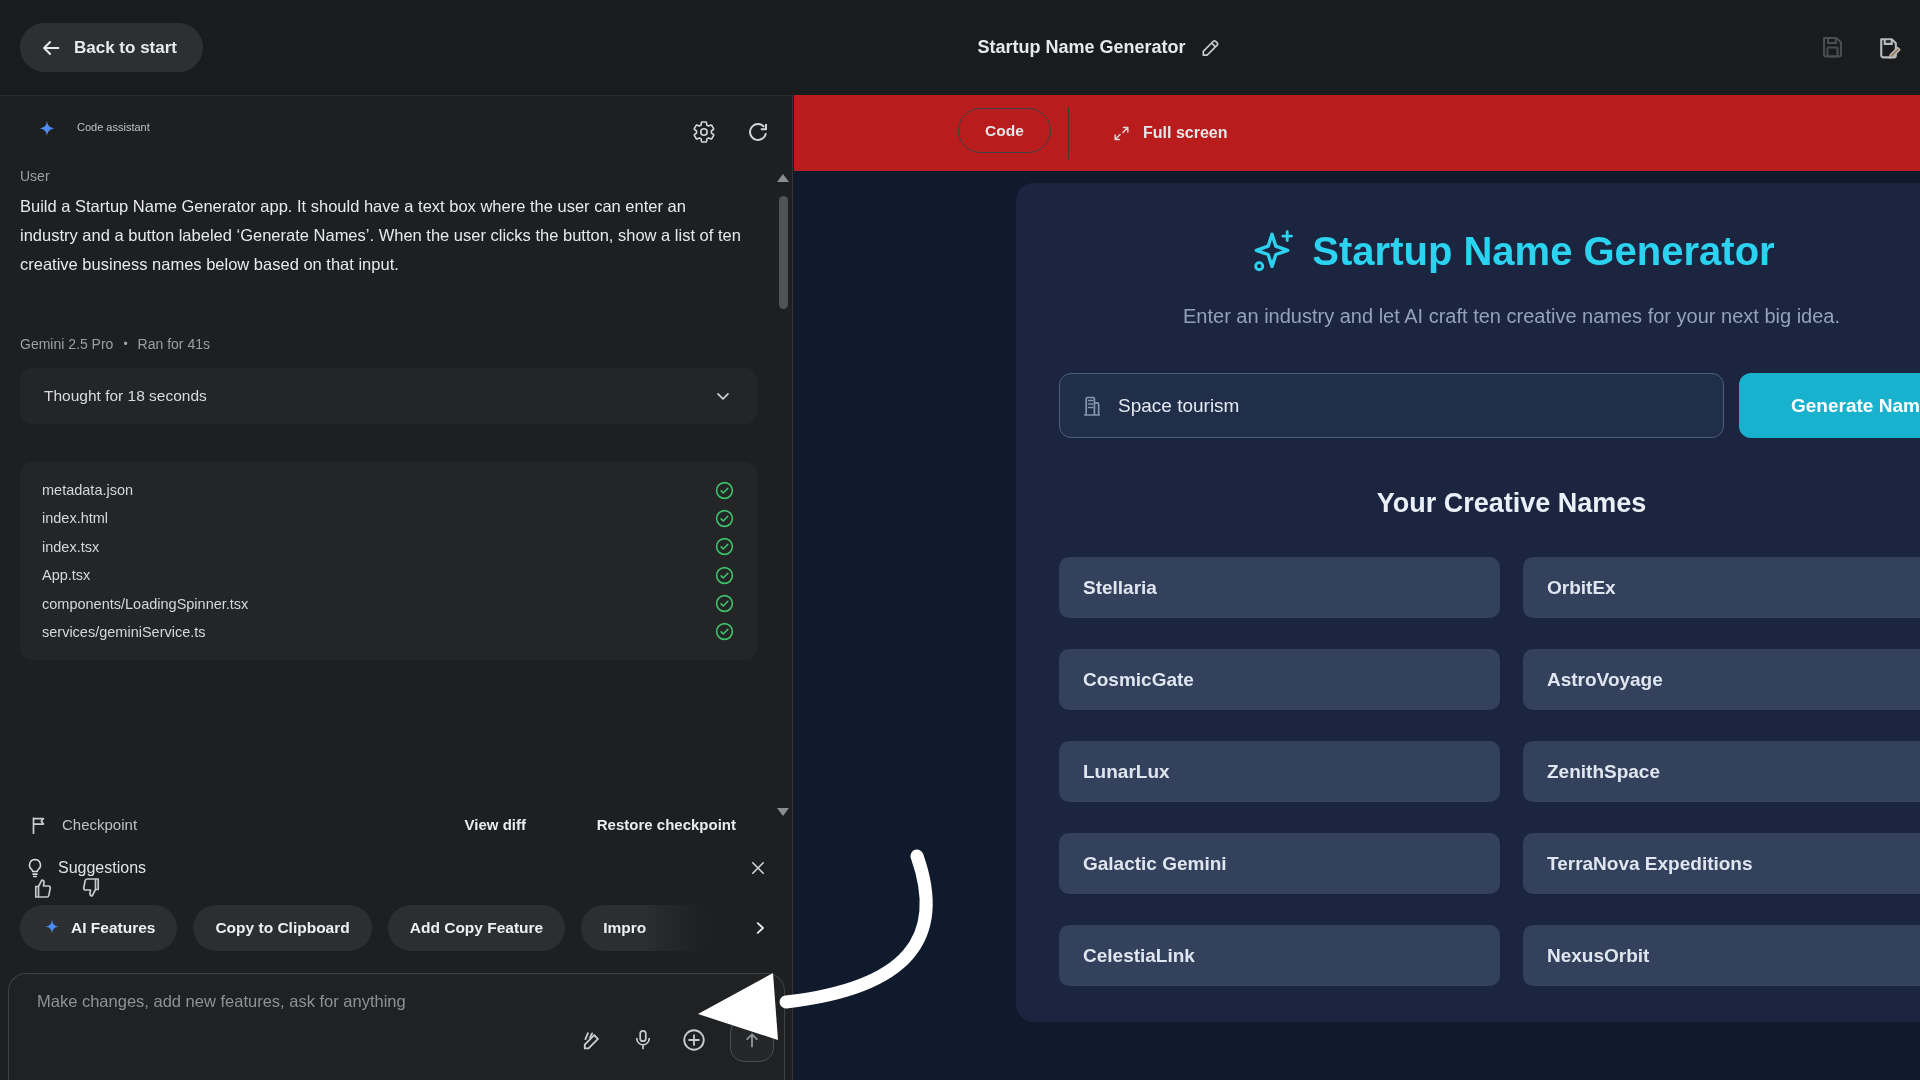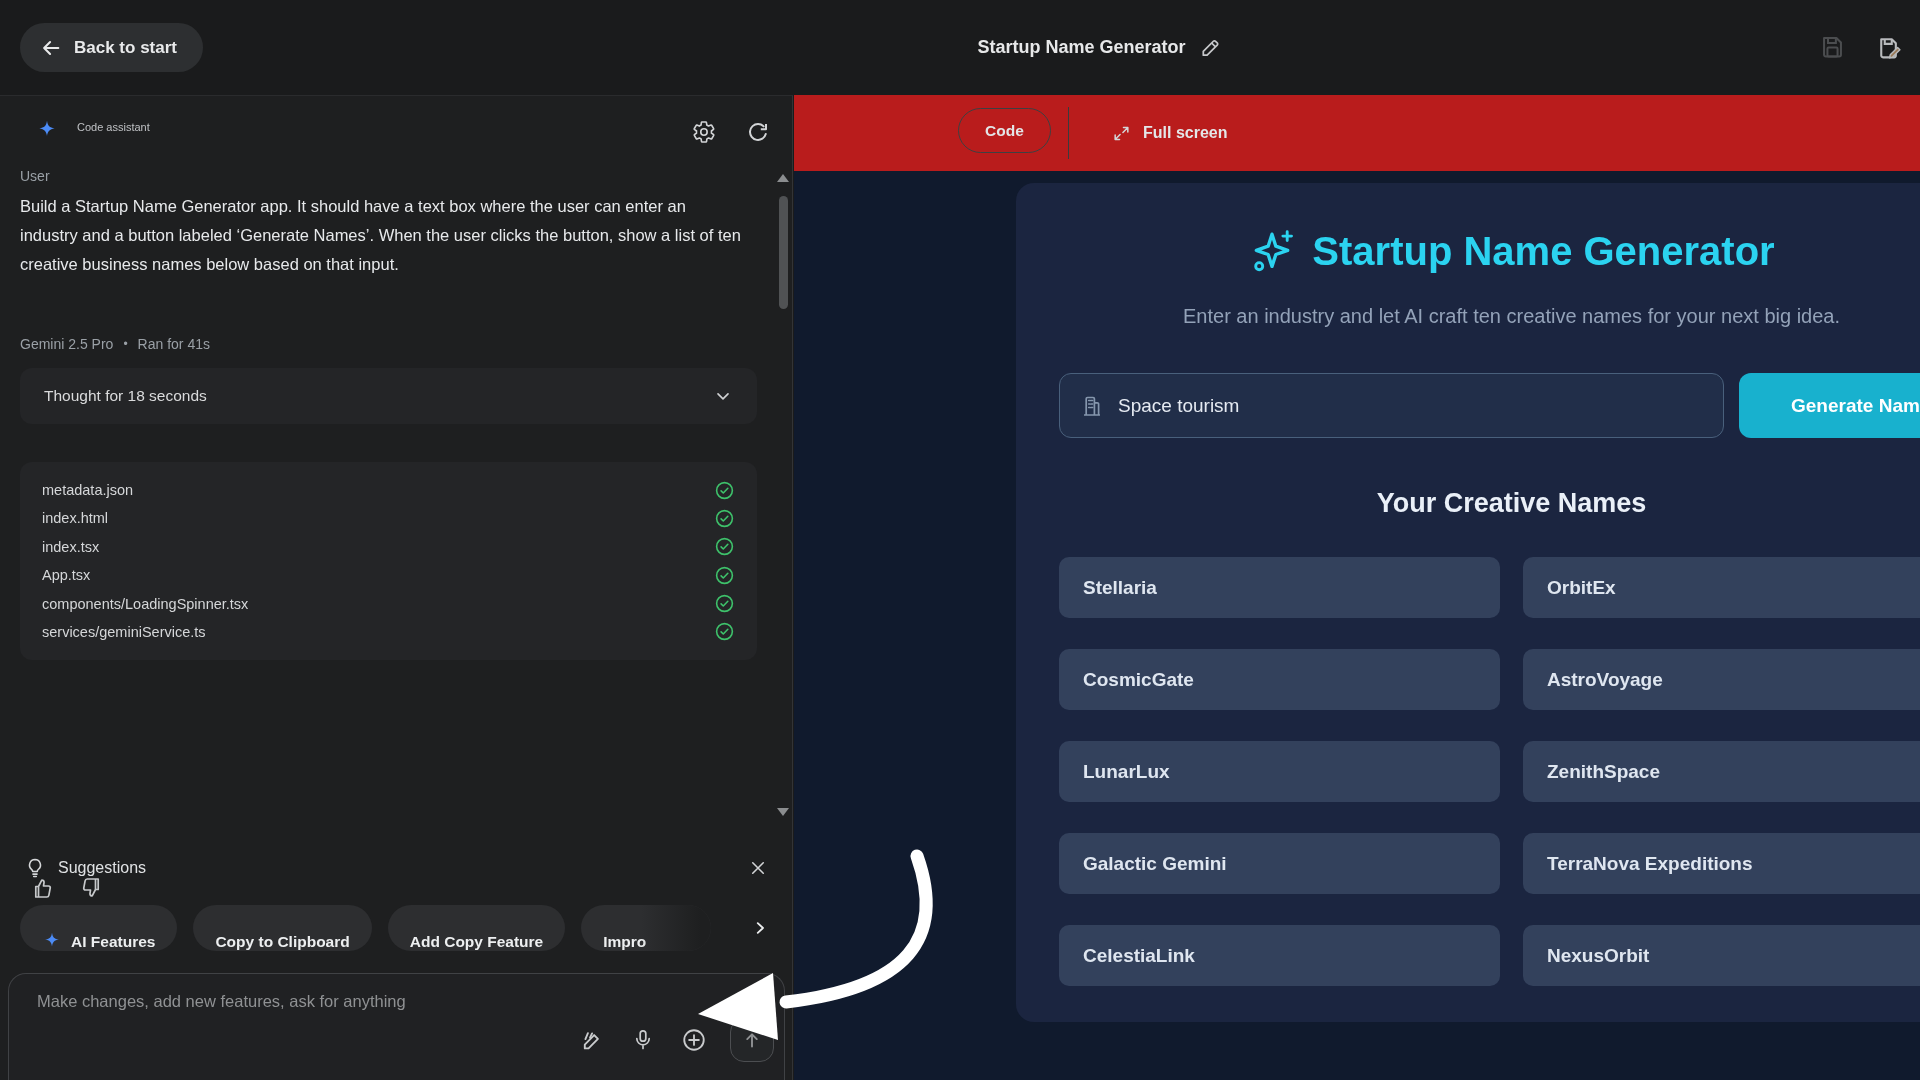--- a/index.html
+++ b/index.html
@@ -50,21 +50,21 @@
   .cp-link.rc { right:56px; }
 
   .fb-row { position:absolute; left:30px; top:779px; display:flex; gap:22px; }
   .fb-btn { width:26px; height:26px; cursor:pointer; display:flex; align-items:center; justify-content:center; }
 
   .sug-header { position:absolute; left:24px; right:20px; top:754px; height:36px; display:flex; align-items:center; }
   .sug-header .st { margin-left:12px; font-size:16px; color:#e0e2e4; }
   .sug-close { margin-left:auto; cursor:pointer; width:28px; height:28px; display:flex; align-items:center; justify-content:center; }
 
   .chips-row { position:absolute; left:20px; top:809px; width:773px; height:46px; display:flex; gap:16px; overflow:hidden; }
-  .chip { height:46px; border-radius:23px; background:#2d2e30; padding:0 22px; display:flex; align-items:flex-end; gap:9px;
+  .chip { height:46px; border-radius:23px; background:#2d2e30; padding:0 22px; display:flex; align-items:center; gap:9px;
           font-size:15.5px; font-weight:700; color:#edeff0; white-space:nowrap; cursor:pointer; flex:0 0 auto; }
   .chip--truncated { width:130px; overflow:hidden; position:relative; padding-right:0; }
   .chip--truncated::after { content:""; position:absolute; right:0; top:0; bottom:0; width:70px;
           background:linear-gradient(to right, rgba(30,31,32,0), #1e1f20 85%); }
   .chips-more { position:absolute; left:746px; top:818px; width:28px; height:28px; display:flex; align-items:center; justify-content:center; cursor:pointer; z-index:3; }
 
   .prompt-box { position:absolute; left:8px; top:877px; width:777px; height:215px; background:#202123;
                 border:1px solid #404245; border-bottom:none; border-radius:18px 18px 0 0; }
   .prompt-input { position:absolute; left:28px; top:18px; width:560px; height:60px; background:transparent; border:none; outline:none;
                 resize:none; font-family:"Liberation Sans", sans-serif; font-size:16.5px; color:#e7e9eb; }
@@ -251,20 +251,30 @@
     <span class="fn">services/geminiService.ts</span>
     <span class="icon">
       <svg class="s" width="21" height="21" viewBox="0 0 24 24">
               <circle cx="12" cy="12" r="9" fill="none" stroke="#3ec26b" stroke-width="1.8"></circle>
               <path d="M8.1 12.4l2.5 2.5 5.2-5.4" fill="none" stroke="#3ec26b" stroke-width="1.8" stroke-linecap="round" stroke-linejoin="round"></path>
             </svg>
     </span>
   </div>
 </div>
 
+    <div class="cp-row">
+      <span class="flag icon">
+        <svg class="s" width="22" height="22" viewBox="0 0 24 24">
+            <path d="M6 21V4.6M6 5h10.8l-2.3 3 2.3 3H6" fill="none" stroke="#c9cbcd" stroke-width="1.9" stroke-linecap="round" stroke-linejoin="round"></path>
+          </svg>
+      </span>
+      <span class="cp-lbl">Checkpoint</span>
+      <span class="cp-link vd">View diff</span>
+      <span class="cp-link rc">Restore checkpoint</span>
+    </div>
 
     <div class="fb-row">
       <span class="fb-btn">
         <svg class="s" width="24" height="24" viewBox="0 0 24 24">
             <path d="M7.5 10.5V21H4.8V10.5h2.7zm0 0 3.3-6.4c1.25 0 2.25 1 2.25 2.25L12.5 10h5.1c1.05 0 1.85.95 1.65 1.95l-1.35 7.1c-.2.95-1 1.95-2.05 1.95H7.5" fill="none" stroke="#c6c8ca" stroke-width="1.7" stroke-linejoin="round"></path>
           </svg>
       </span>
       <span class="fb-btn">
         <svg class="s" width="24" height="24" viewBox="0 0 24 24" style="transform:rotate(180deg)">
             <path d="M7.5 10.5V21H4.8V10.5h2.7zm0 0 3.3-6.4c1.25 0 2.25 1 2.25 2.25L12.5 10h5.1c1.05 0 1.85.95 1.65 1.95l-1.35 7.1c-.2.95-1 1.95-2.05 1.95H7.5" fill="none" stroke="#c6c8ca" stroke-width="1.7" stroke-linejoin="round"></path>

